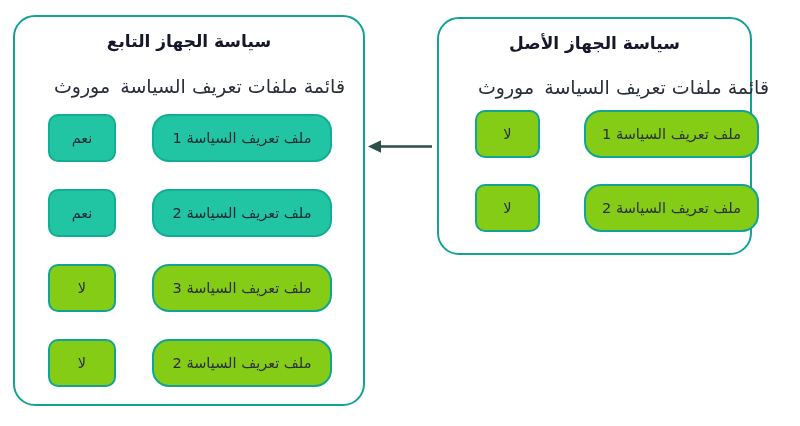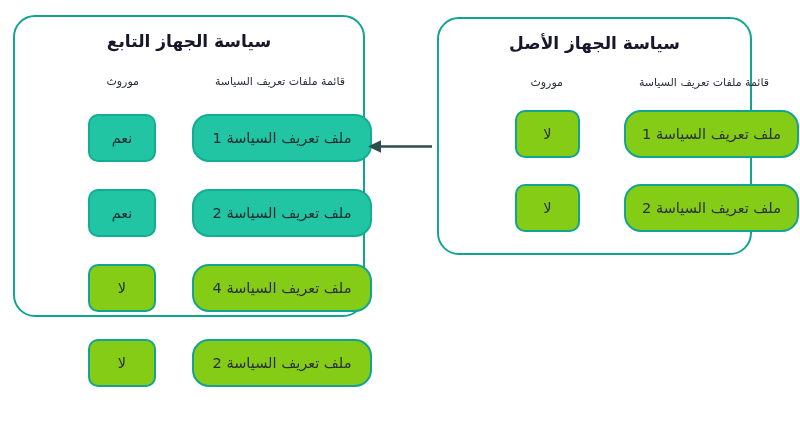--- a/index.html
+++ b/index.html
@@ -9,36 +9,36 @@
     --arrow:#2d4f4c;
     --title:#17172b;
     --text:#2b2f3d;
   }
   *{box-sizing:border-box;}
   html,body{margin:0;padding:0;background:#ffffff;}
   body{font-family:"DejaVu Sans","Liberation Sans",sans-serif;}
   .canvas{position:relative;width:800px;height:426px;background:#ffffff;overflow:hidden;}
 
   .panel{position:absolute;border:2px solid var(--teal-border);border-radius:22px;background:#ffffff;}
-  .panel-child{left:13px;top:15px;width:352px;height:302px;}
+  .panel-child{left:13px;top:15px;width:352px;height:391px;}
   .panel-parent{left:437px;top:17px;width:315px;height:238px;}
 
   .panel-title{position:absolute;left:0;right:0;top:14px;text-align:center;
     font-size:17px;font-weight:bold;color:var(--title);direction:rtl;}
 
-  .col-header{position:absolute;font-size:11px;color:var(--text);text-align:right;direction:rtl;white-space:nowrap;}
+  .col-header{position:absolute;font-size:19px;color:var(--text);text-align:center;direction:rtl;white-space:nowrap;}
   .panel-child .col-header{top:58px;}
   .panel-parent .col-header{top:57px;}
   .col-header.inherited{left:10px;width:114px;}
   .col-header.profiles{left:124px;width:206px;}
 
   .rows{position:absolute;left:0;right:0;display:flex;flex-direction:column;}
   .panel-child .rows{top:97px;gap:27px;}
   .panel-parent .rows{top:91px;gap:26px;}
-  .row{position:relative;height:48px;margin-left:40px;}
+  .row{position:relative;height:48px;}
 
   .box{position:absolute;top:0;height:48px;border:2px solid var(--teal-border);
     border-radius:10px;background:#84cc16;color:var(--text);
     display:flex;align-items:center;justify-content:center;
     font-size:14.5px;direction:rtl;white-space:nowrap;}
   .box.inherited-box{left:33px;width:68px;}
   .panel-parent .box.inherited-box{left:36px;width:65px;}
   .box.profile-box{left:137px;width:180px;border-radius:17px;}
   .panel-parent .box.profile-box{left:145px;width:175px;}
   .box.filled{background:var(--teal-fill);border-color:var(--teal-fill-border);color:#1c2a31;}
@@ -58,21 +58,21 @@
         <div class="row">
           <div class="box inherited-box filled">نعم</div>
           <div class="box profile-box filled">ملف تعريف السياسة 1</div>
         </div>
         <div class="row">
           <div class="box inherited-box filled">نعم</div>
           <div class="box profile-box filled">ملف تعريف السياسة 2</div>
         </div>
         <div class="row">
           <div class="box inherited-box">لا</div>
-          <div class="box profile-box">ملف تعريف السياسة 4</div>
+          <div class="box profile-box">ملف تعريف السياسة 3</div>
         </div>
         <div class="row">
           <div class="box inherited-box">لا</div>
           <div class="box profile-box">ملف تعريف السياسة 2</div>
         </div>
       </div>
   </div>
 
   <svg class="arrow-svg" viewBox="0 0 66 17" xmlns="http://www.w3.org/2000/svg">
     <line x1="11" y1="8.5" x2="64" y2="8.5" stroke="#2d4f4c" stroke-width="2.4"></line>

